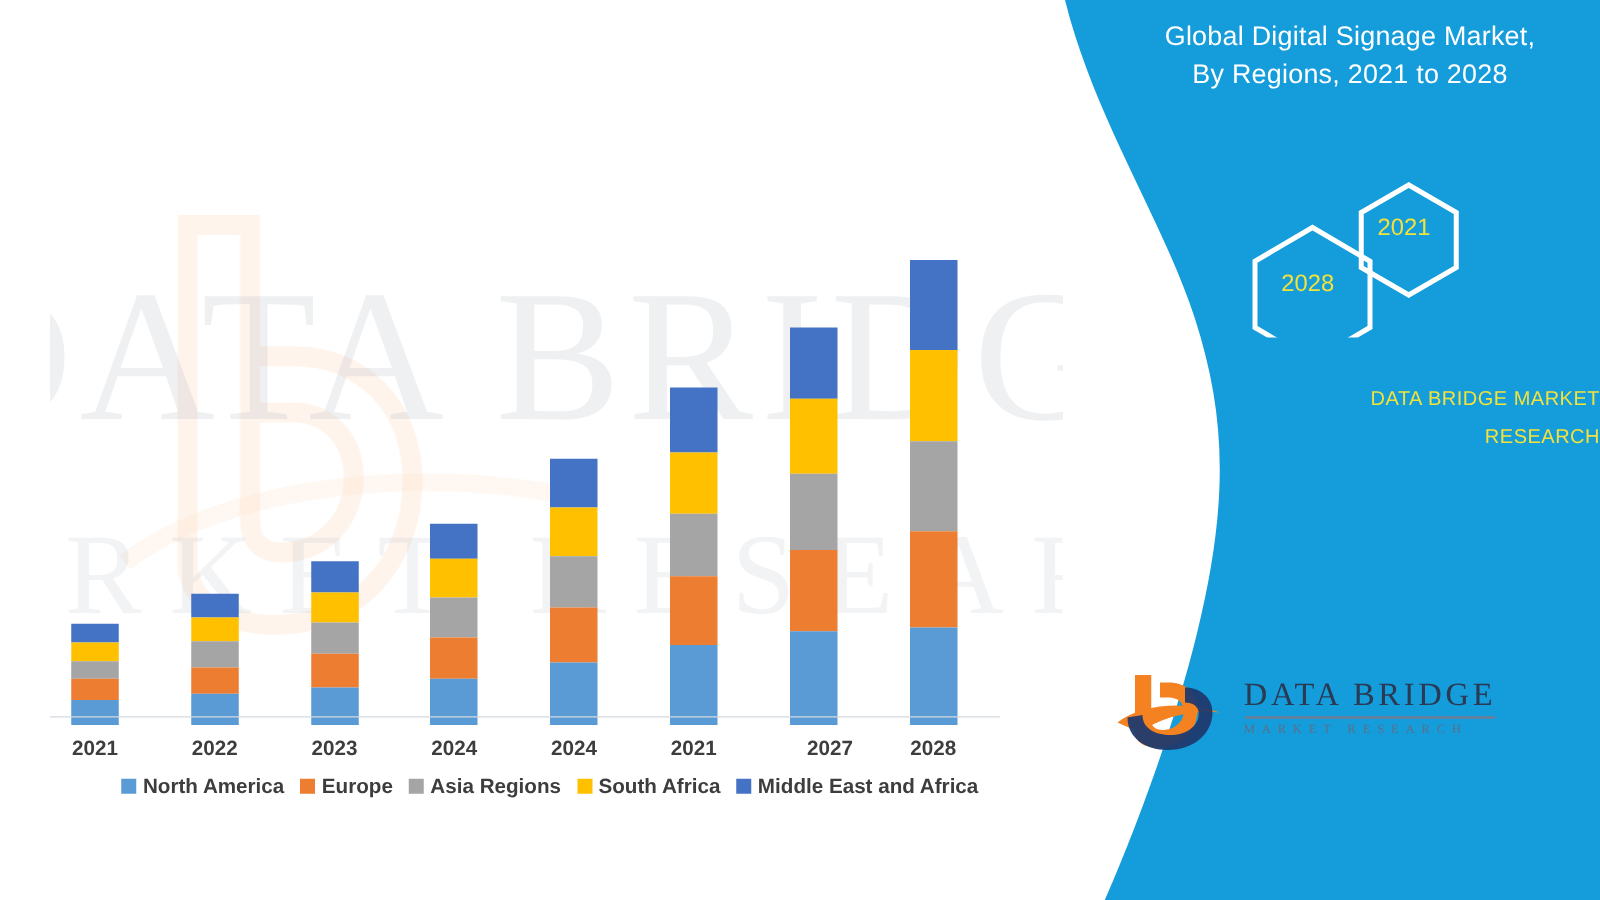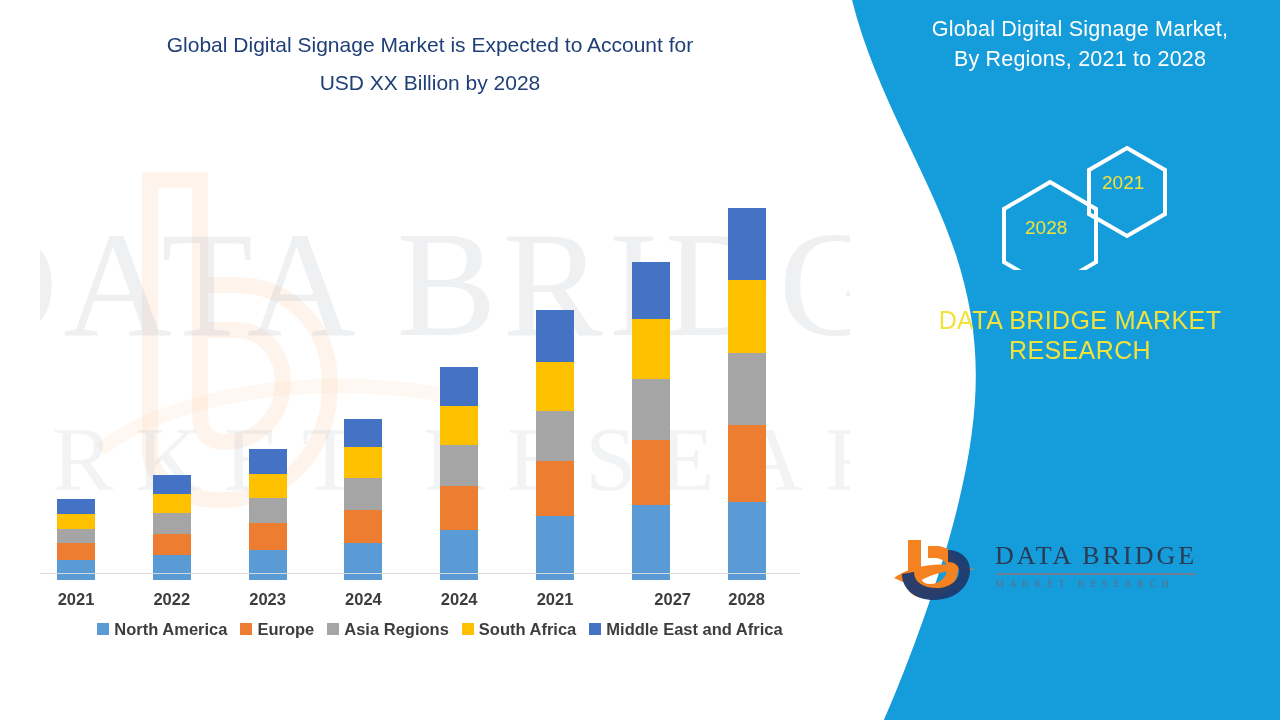--- a/index.html
+++ b/index.html
@@ -24,22 +24,22 @@
   
   .hex-wrap{position:absolute;top:140px;left:0;width:400px;height:130px;}
   .hex-label{
     position:absolute;color:#f2e23b;font-size:19px;font-weight:400;
     white-space:nowrap;
   }
   #hexLabel2021{left:222px;top:32px;}
   #hexLabel2028{left:145px;top:77px;}
 
   .brand{
-    position:absolute;top:305px;left:0;width:400px;text-align:center;
-    color:#f2e23b;font-size:25px;line-height:30px;letter-spacing:.4px;
+    position:absolute;top:305px;left:0;width:400px;text-align:right;
+    color:#f2e23b;font-size:16px;line-height:30px;letter-spacing:.4px;
   }
 
   
   .logo{position:absolute;left:10px;bottom:12px;width:360px;height:70px;}
   .logo-text{position:absolute;left:105px;top:8px;}
   .logo-title{
     color:#2a3a53;font-family:"Liberation Serif", serif;
     font-size:26px;letter-spacing:3px;line-height:28px;
   }
   .logo-rule{width:200px;height:2px;background:#6e7f95;margin:3px 0 3px 1px;}
@@ -84,24 +84,20 @@
 
 <div id="stage">
 
   <svg id="rightPanel" viewBox="0 0 1280 720" preserveAspectRatio="none">
     <path d="M 852,0 L 1280,0 L 1280,720 L 884,720
              C 884,720 932,612 958,505
              C 984,398 980,330 956,255
              C 930,175 876,96 852,0 Z" fill="#159cdb"></path>
   </svg>
 
-  <div class="chart-title">
-    <div>Global Digital Signage Market is Expected to Account for</div>
-    <div>USD XX Billion by 2028</div>
-  </div>
 
   <svg id="watermark" viewBox="0 0 810 420">
     <g opacity="0.30">
       <path d="M110 60 L110 330 C110 360 140 380 180 380 C245 380 290 330 290 265
                C290 205 250 165 195 165 L160 165 L160 210 L195 210
                C222 210 243 231 243 262 C243 296 218 322 185 322
                C168 322 160 312 160 296 L160 60 Z" fill="none" stroke="#f58220" stroke-width="16" opacity="0.28"></path>
       <path d="M60 330 C140 268 300 250 430 280" fill="none" stroke="#f58220" stroke-width="14" opacity="0.22"></path>
     </g>
     <text x="430" y="215" text-anchor="middle" font-family="Liberation Serif, serif" font-size="150" fill="#9aa3ad" opacity="0.16" letter-spacing="6">DATA BRIDGE</text>
@@ -167,21 +163,21 @@
       </div>
     </div>
   <div class="axisline"></div>
   <div id="xlabels">
       <div class="xlabel" style="left: 36px;">2021</div>
       <div class="xlabel" style="left: 131.8px;">2022</div>
       <div class="xlabel" style="left: 227.6px;">2023</div>
       <div class="xlabel" style="left: 323.4px;">2024</div>
       <div class="xlabel" style="left: 419.2px;">2024</div>
       <div class="xlabel" style="left: 515px;">2021</div>
-      <div class="xlabel" style="left: 611px; text-align: right;">2027</div>
+      <div class="xlabel" style="left: 624px;">2027</div>
       <div class="xlabel" style="left: 706.6px;">2028</div>
     </div>
 
   <div id="legend">
       <div class="lg-item">
         <span class="lg-swatch" style="background: rgb(91, 155, 213);"></span>
         <span class="lg-text">North America</span>
       </div>
       <div class="lg-item">
         <span class="lg-swatch" style="background: rgb(237, 125, 49);"></span>

